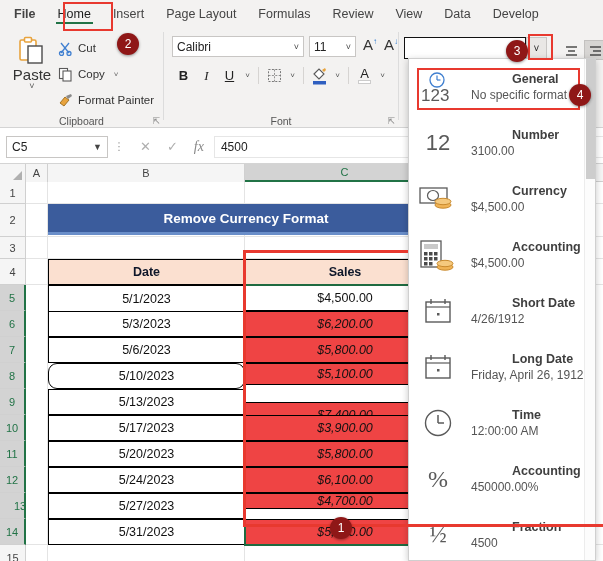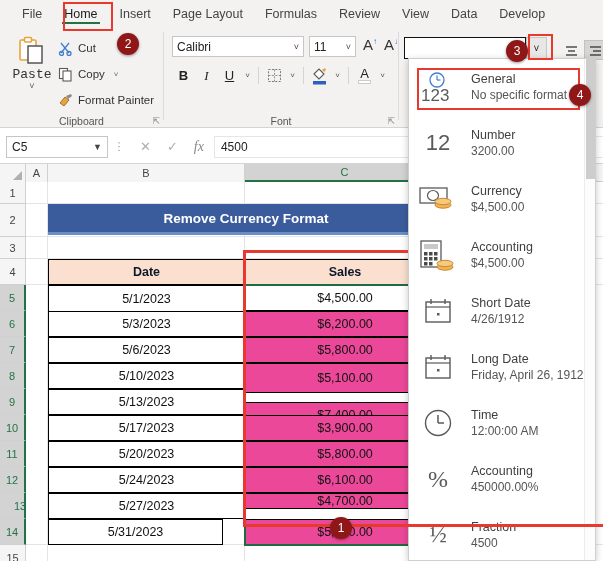--- a/index.html
+++ b/index.html
@@ -12,21 +12,21 @@
   #app { position: relative; width: 603px; height: 561px; overflow: hidden; background:#fff; }
 
   
   .tabbar {
     position: absolute; top: 0; left: 0; width: 603px; height: 28px;
     background: #f3f2f1;
     display: flex; align-items: center;
     font-size: 12.5px; color: #333;
   }
   .tab { padding: 4px 11px; white-space: nowrap; color:#444; position: relative; }
-  .tab.first { padding-left: 22px; }
+  .tab.first { padding-left: 14px; font-weight: bold; }
   .tab.active { color: #1c1c1c; }
   .tab.active .underline {
     position: absolute; left: 9px; right: 9px; bottom: 1px;
     height: 2.5px; background: #217346;
   }
 
   
   .ribbon {
     position: absolute; top: 28px; left: 0; width: 603px; height: 100px;
     background: #f3f2f1; border-bottom: 1px solid #d4d4d4;
@@ -40,21 +40,21 @@
   }
   .vsep { position: absolute; top: 4px; width: 1px; height: 88px; background: #dcdcdc; }
 
   
   .clipboard { position: absolute; left: 0; top: 0; width: 163px; height: 100px; }
   .paste-btn {
     position: absolute; left: 8px; top: 6px; width: 48px; height: 68px;
     text-align: center; font-size: 11.5px; color: #333;
   }
   .paste-ico { width: 30px; height: 32px; margin: 2px auto 1px; position: relative; }
-  .paste-label { font-size: 13px; line-height: 12px; font-family: Liberation Mono, monospace; }
+  .paste-label { font-size: 15px; line-height: 12px; }
   .paste-caret { font-size: 9px; color:#555; line-height:10px; }
   .cb-item {
     position: absolute; left: 58px; font-size: 11.5px; color: #333;
     display: flex; align-items: center; gap: 5px; height: 20px;
   }
   .cb-item .ico { width: 15px; height: 15px; display:inline-block; position:relative; }
   .mini-caret { font-size: 8px; color: #666; margin-left: 4px; }
 
   
   .fontgrp { position: absolute; left: 164px; top: 0; width: 234px; height: 100px; }
@@ -154,21 +154,21 @@
     position:absolute; background:#fbe0d0; color:#0f172a;
     display:flex; align-items:center; justify-content:center;
     font-size: 12.5px; font-weight: bold;
     border: 1px solid #000;
   }
   .data-cell {
     position:absolute; background:#fff; color:#111;
     display:flex; align-items:center; justify-content:center;
     font-size: 12.5px; border: 1px solid #000;
   }
-  .data-cell.selected { background:#ec4899; }
+  .data-cell.selected { background:#ef4444;font-style:italic; }
   .data-cell.active { background:#fff; }
 
   .sel-border { position:absolute; border: 2px solid #1e6b41; pointer-events:none; }
 
   
   .redbox { position:absolute; border: 2.5px solid #e8392f; pointer-events:none; }
   .redline { position:absolute; background:#e8392f; }
 
   
   .callout {
@@ -188,21 +188,21 @@
   .dd-item {
     position: relative; height: 56px; display:flex; align-items:center;
     padding-left: 6px; gap: 10px;
   }
   .dd-ico {
     width: 46px; height: 40px; flex: 0 0 46px;
     display:flex; align-items:center; justify-content:center;
     color:#5a5a5a;
   }
   .dd-txt { display:flex; flex-direction:column; justify-content:center; }
-  .dd-name { font-size: 12.5px; font-weight: normal; color:#3f3f3f; line-height: 16px; }
+  .dd-name { font-size: 12.5px; font-weight: bold; color:#3f3f3f; line-height: 16px; margin-left: 41px; }
   .dd-val { font-size: 12px; color:#555; line-height: 16px; }
   .dd-scroll {
     position:absolute; right:0; top:0; width: 11px; height: 503px; background:#fcfcfc;
     border-left: 1px solid #ececec;
   }
   .dd-thumb { position:absolute; top: 0px; left: 1px; width: 9px; height: 120px; background:#cdcdcd; }
   .ico12 { font-size: 22px; color:#5a5a5a; }
   .icopct { font-size: 24px; color:#5a5a5a; font-family:"Liberation Serif", serif;}
   .icofrac { font-size: 23px; color:#5a5a5a; font-family:"Liberation Serif", serif;}
 </style>
@@ -462,52 +462,52 @@
 
       <div class="data-cell" style="left:22px;top:103px;width:197px;height:27px;">
           <span>5/1/2023</span>
         </div>
       <div class="data-cell" style="left:22px;top:129px;width:197px;height:26px;">
           <span>5/3/2023</span>
         </div>
       <div class="data-cell" style="left:22px;top:155px;width:197px;height:26px;">
           <span>5/6/2023</span>
         </div>
-      <div class="data-cell" style="left:22px;top:181px;width:197px;height:26px;">
+      <div class="data-cell" style="left:22px;top:181px;width:197px;height:26px;border-radius:9px;">
           <span>5/10/2023</span>
         </div>
       <div class="data-cell" style="left:22px;top:207px;width:197px;height:26px;">
           <span>5/13/2023</span>
         </div>
       <div class="data-cell" style="left:22px;top:233px;width:197px;height:26px;">
           <span>5/17/2023</span>
         </div>
       <div class="data-cell" style="left:22px;top:259px;width:197px;height:26px;">
           <span>5/20/2023</span>
         </div>
       <div class="data-cell" style="left:22px;top:285px;width:197px;height:26px;">
           <span>5/24/2023</span>
         </div>
       <div class="data-cell" style="left:22px;top:311px;width:197px;height:26px;">
           <span>5/27/2023</span>
         </div>
-      <div class="data-cell" style="left:22px;top:337px;width:175px;height:26px;">
+      <div class="data-cell" style="left:22px;top:337px;width:197px;height:26px;">
           <span>5/31/2023</span>
         </div>
 
       <div class="data-cell active" style="left:219px;top:103px;width:200px;height:26px;">
           <span>$4,500.00</span>
         </div>
       <div class="data-cell selected" style="left:219px;top:129px;width:200px;height:26px;">
           <span>$6,200.00</span>
         </div>
       <div class="data-cell selected" style="left:219px;top:155px;width:200px;height:26px;">
           <span>$5,800.00</span>
         </div>
-      <div class="data-cell selected" style="left:219px;top:181px;width:200px;height:30px;">
+      <div class="data-cell selected" style="left:219px;top:181px;width:200px;height:22px;">
           <span>$5,100.00</span>
         </div>
       <div class="data-cell selected" style="left:219px;top:220px;width:200px;height:26px;">
           <span>$7,400.00</span>
         </div>
       <div class="data-cell selected" style="left:219px;top:233px;width:200px;height:26px;">
           <span>$3,900.00</span>
         </div>
       <div class="data-cell selected" style="left:219px;top:259px;width:200px;height:26px;">
           <span>$5,800.00</span>
@@ -564,21 +564,21 @@
       <div class="dd-txt">
         <span class="dd-name">General</span>
         <span class="dd-val">No specific format</span>
       </div>
     </div>
 
     <div class="dd-item">
       <div class="dd-ico ico12">12</div>
       <div class="dd-txt">
         <span class="dd-name">Number</span>
-        <span class="dd-val">3200.00</span>
+        <span class="dd-val">3100.00</span>
       </div>
     </div>
 
     <div class="dd-item">
       <div class="dd-ico">
         <svg width="40" height="32" viewBox="0 0 40 32">
           <rect x="2" y="5" width="27" height="15" fill="#fff" stroke="#5a5a5a" stroke-width="1.3"></rect>
           <ellipse cx="15" cy="12.5" rx="5.5" ry="5" fill="none" stroke="#5a5a5a" stroke-width="1.2"></ellipse>
           <ellipse cx="25" cy="22" rx="8" ry="3.2" fill="#f0b355" stroke="#c98a2e" stroke-width="1"></ellipse>
           <ellipse cx="25" cy="18.5" rx="8" ry="3.2" fill="#f5c97e" stroke="#c98a2e" stroke-width="1"></ellipse>

